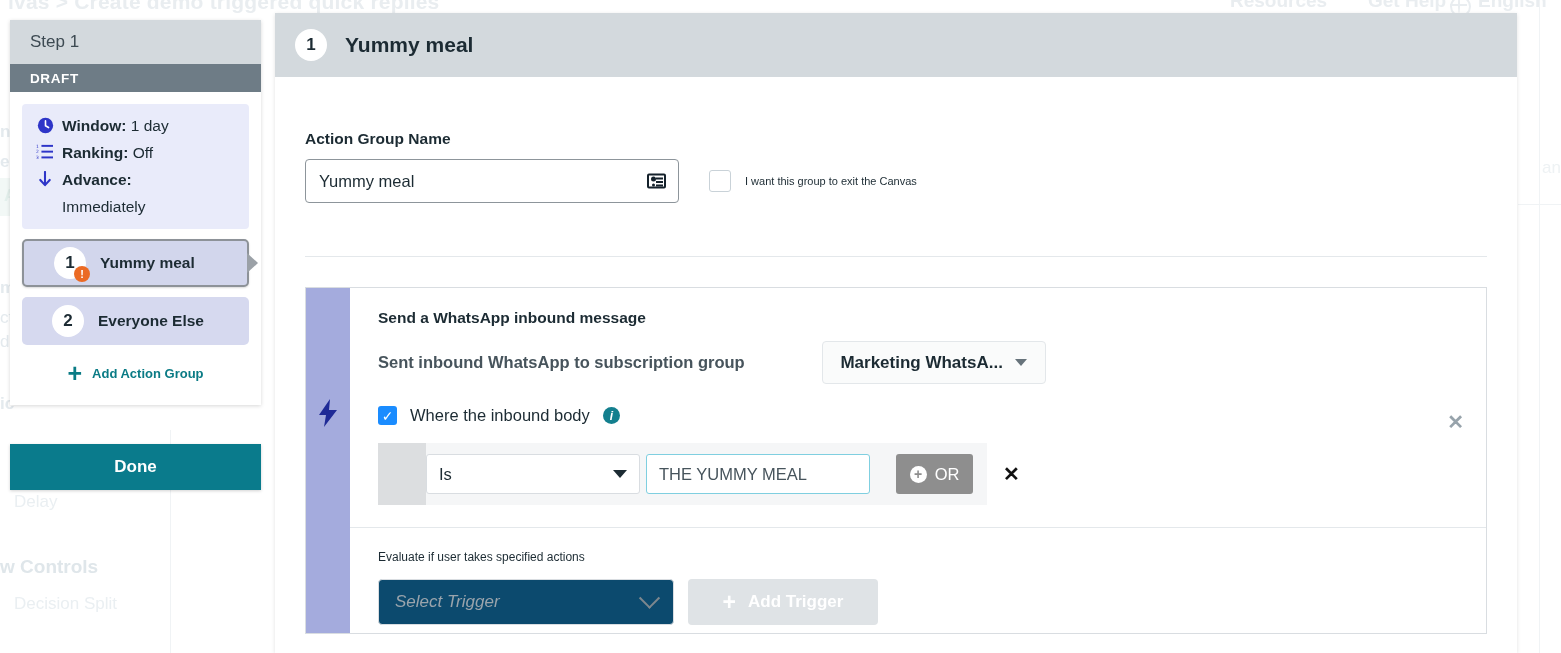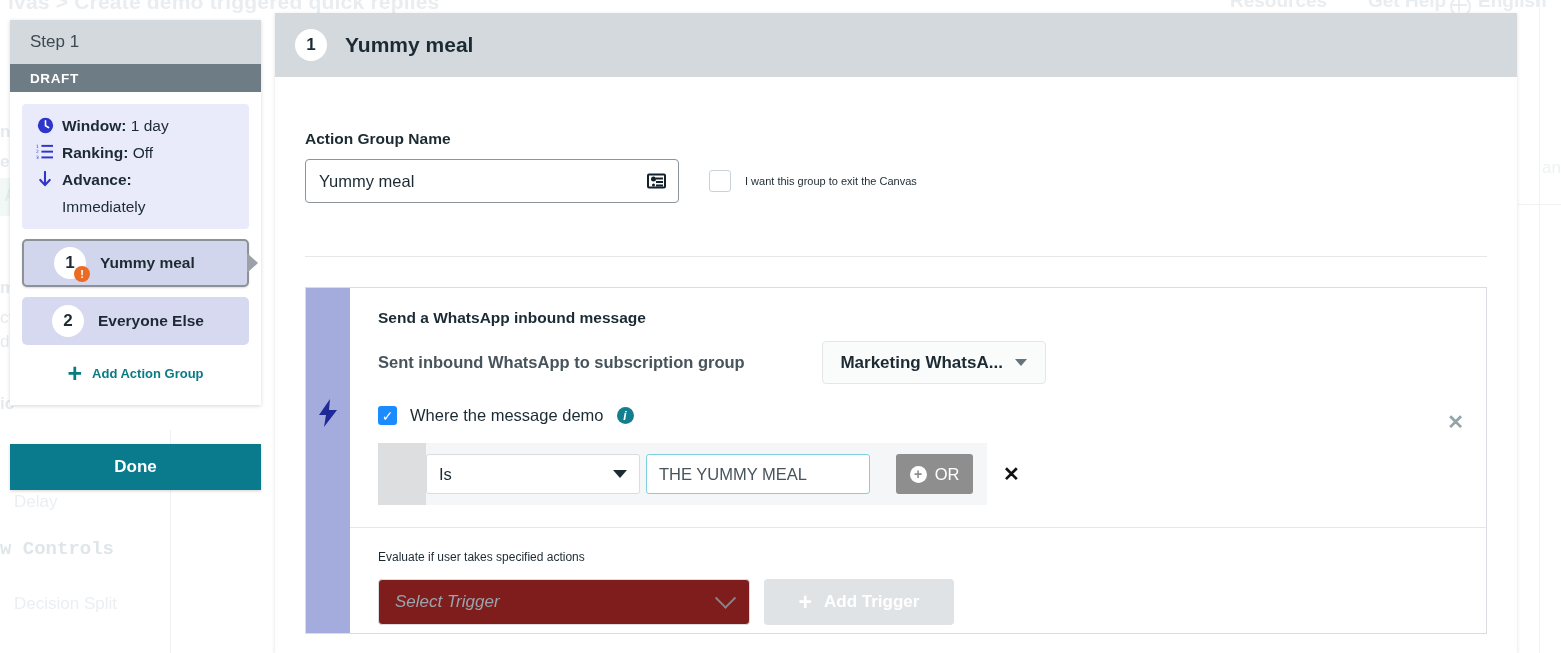--- a/index.html
+++ b/index.html
@@ -242,21 +242,21 @@
   .card-x {
     position:absolute; right:22px; top:122px;
     font-size:20px; font-weight:700; color:#97a3ab; cursor:pointer;
   }
 
   .tc-divider { height:1px; background:#e4e8eb; margin-top:22px; }
 
   .eval-title { font-size:12px; color:#1c2b33; padding:22px 0 0 28px; }
   .eval-row { display:flex; align-items:center; padding:15px 0 0 28px; }
   .trigger-select {
-    width:372px; height:46px; background:#7f1d1d; border:1px solid #d9dde1; border-radius:4px;
+    width:296px; height:46px; background:#0c4a6e; border:1px solid #d9dde1; border-radius:4px;
     display:flex; align-items:center; justify-content:space-between;
     padding:0 16px; box-sizing:border-box; cursor:pointer;
   }
   .trigger-placeholder { font-size:17px; color:#9aa4ac; font-style:italic; }
   .chev-down {
     width:13px; height:13px; border-right:2.5px solid #7d878e; border-bottom:2.5px solid #7d878e;
     transform:rotate(45deg) translate(-3px,-3px);
   }
   .add-trigger-btn {
     margin-left:14px; width:190px; height:46px; background:#dfe3e6; border-radius:4px;
@@ -279,21 +279,21 @@
 <div class="bg-greenbox"></div>
 <div class="bg-left-frag" style="left:0px;top:122px;">n</div>
 <div class="bg-left-frag" style="left:0px;top:152px;">es</div>
 <div class="bg-left-frag" style="left:4px;top:186px;color:#e3f0ec;">A</div>
 <div class="bg-left-frag" style="left:0px;top:278px;">mp</div>
 <div class="bg-left-frag" style="left:0px;top:308px;font-weight:400;">ct</div>
 <div class="bg-left-frag" style="left:0px;top:332px;font-weight:400;">d y</div>
 <div class="bg-left-frag" style="left:0px;top:394px;">ic</div>
 
 <div class="bg-side-item" style="left:14px;top:492px;">Delay</div>
-<div class="bg-side-head" style="left:0px;top:538px;font-family:Liberation Mono, monospace;">w Controls</div>
+<div class="bg-side-head" style="left:0px;top:556px;">w Controls</div>
 <div class="bg-side-item" style="left:14px;top:594px;">Decision Split</div>
 
 <div class="bg-vline" style="left:170px; top:430px; height:223px;"></div>
 <div class="bg-vline" style="left:1539px; top:0px; height:653px;"></div>
 <div class="bg-hline" style="left:1518px; top:204px; width:43px;"></div>
 <div class="bg-right-frag" style="left:1542px; top:158px;">an</div>
 
 <div class="step-panel">
 
   <div class="step-header">
@@ -417,21 +417,21 @@
           <div class="tc-row">
             <span class="tc-sub">Sent inbound WhatsApp to subscription group</span>
             <span class="sub-select">
               <span class="sub-select-text">Marketing WhatsA...</span>
               <span class="caret-sm"></span>
             </span>
           </div>
 
           <div class="body-check-row">
             <span class="checkbox-checked">✓</span>
-            <span class="body-check-label">Where the message demo</span>
+            <span class="body-check-label">Where the inbound body</span>
             <span class="info-icon">i</span>
           </div>
 
           <div class="cond-wrap">
             <div class="cond-strip">
               <span class="cond-grey-block"></span>
 
               <span class="op-select">
                 <span class="op-text">Is</span>
                 <span class="caret-dark"></span>

